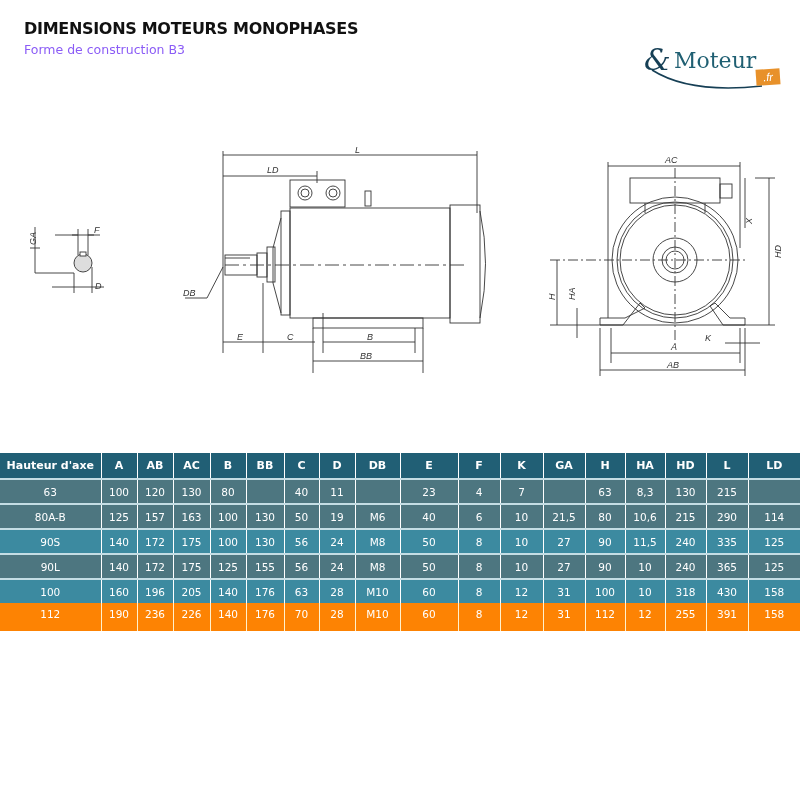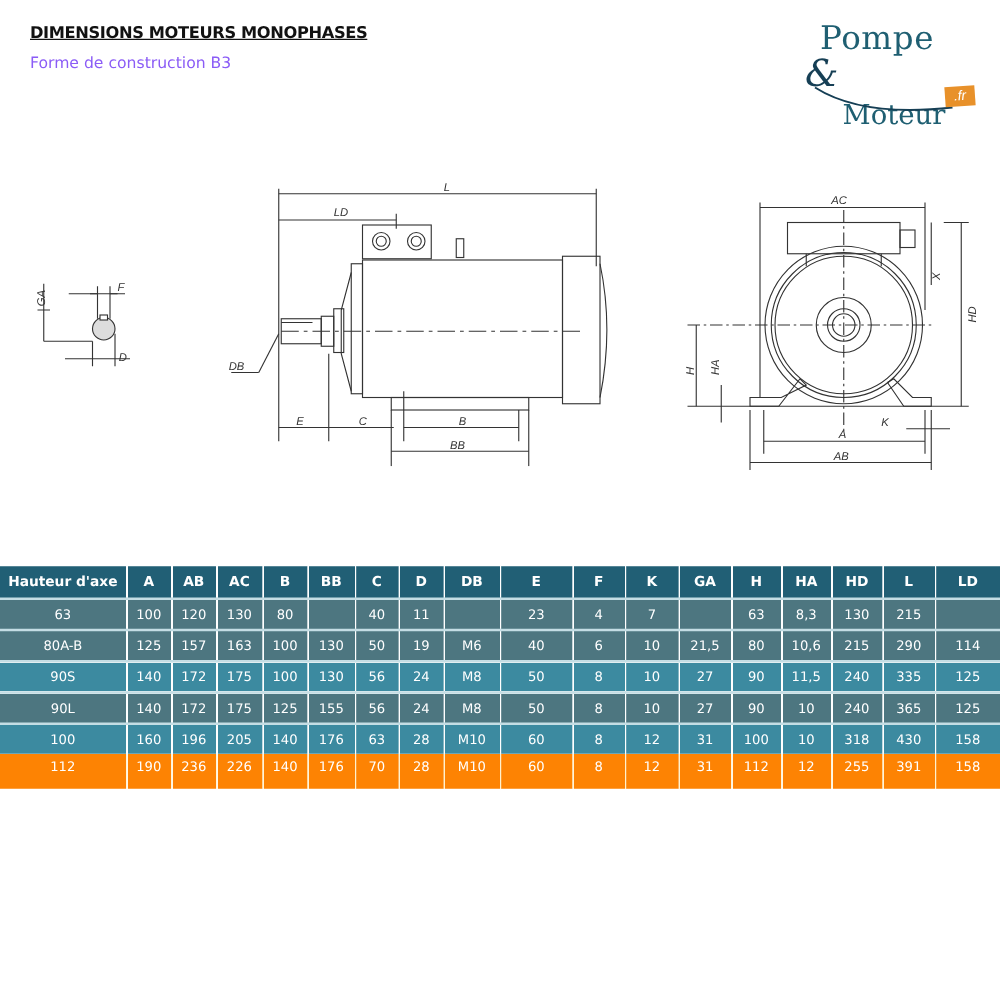--- a/index.html
+++ b/index.html
@@ -4,22 +4,22 @@
 <style>
   html, body { margin: 0; padding: 0; }
   body {
     width: 800px; height: 800px; overflow: hidden; position: relative;
     background: #ffffff;
     font-family: "Liberation Sans", "DejaVu Sans", sans-serif;
   }
   .header-title {
     position: absolute; left: 24px; top: 19px;
     font-family: "DejaVu Sans", sans-serif;
-    font-weight: bold; font-size: 13px; letter-spacing: -0.3px;
-    color: #111111; white-space: nowrap; text-decoration: underline;
+    font-weight: bold; font-size: 16px; letter-spacing: -0.3px;
+    color: #111111; white-space: nowrap;
   }
   .header-subtitle {
     position: absolute; left: 24px; top: 42px;
     font-family: "DejaVu Sans", sans-serif;
     font-size: 12.5px; color: #8b5cf6; white-space: nowrap;
   }
   .logo { position: absolute; left: 640px; top: 12px; width: 160px; height: 80px; }
   .logo-line1 {
     position: absolute; left: 16px; top: 4px;
     font-family: "DejaVu Serif", serif; font-size: 26px; color: #1f5f72;
@@ -27,21 +27,20 @@
   }
   .logo-amp {
     position: absolute; left: 4px; top: 30px;
     font-family: "DejaVu Serif", serif; font-size: 30px; color: #163f55;
     font-style: italic;
   }
   .logo-line2 {
     position: absolute; left: 34px; top: 36px;
     font-family: "DejaVu Serif", serif; font-size: 22px; color: #1f5f72;
     white-space: nowrap;
-    margin-top: 32px;
   }
   .logo-badge {
     position: absolute; left: 116px; top: 57px; width: 24px; height: 16px;
     background: #e8912a; color: #fff; font-size: 11px; font-style: italic;
     text-align: center; line-height: 16px; transform: rotate(-4deg);
   }
   .logo-swoosh { position: absolute; left: 10px; top: 52px; }
 
   .drawing { position: absolute; }
 
@@ -69,21 +68,20 @@
 </style>
 </head>
 <body>
 
 <div>
   <div class="header-title">DIMENSIONS MOTEURS MONOPHASES</div>
   <div class="header-subtitle">Forme de construction B3</div>
 </div>
 
 <div class="logo">
-  <span class="logo-line1">Pompe</span>
   <span class="logo-amp">&amp;</span>
   <span class="logo-line2">Moteur</span>
   <svg class="logo-swoosh" width="120" height="30" viewBox="0 0 120 30">
     <path d="M2 6 Q40 30 112 22" stroke="#163f55" stroke-width="1.6" fill="none"></path>
   </svg>
   <span class="logo-badge">.fr</span>
 </div>
 
 <svg class="drawing" style="left:20px;top:215px" width="100" height="90" viewBox="0 0 100 90">
   <g stroke="#333" stroke-width="0.9" fill="none">

